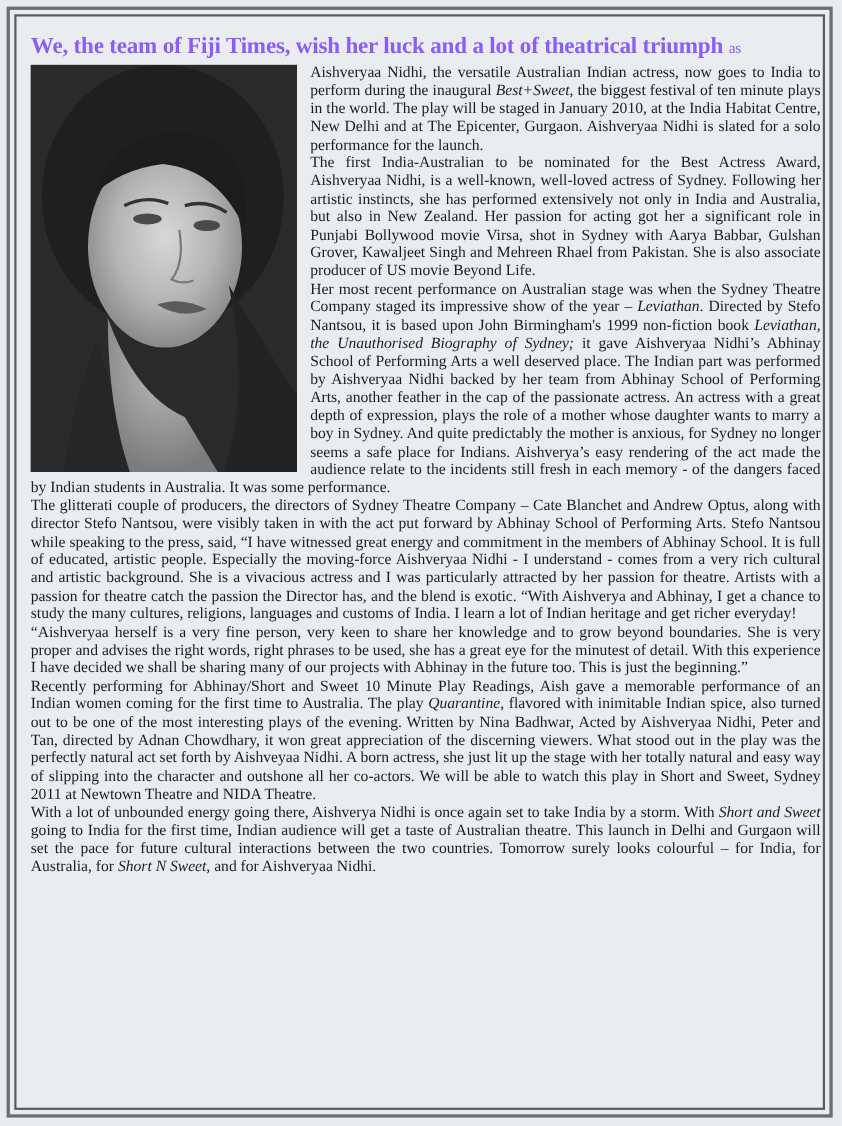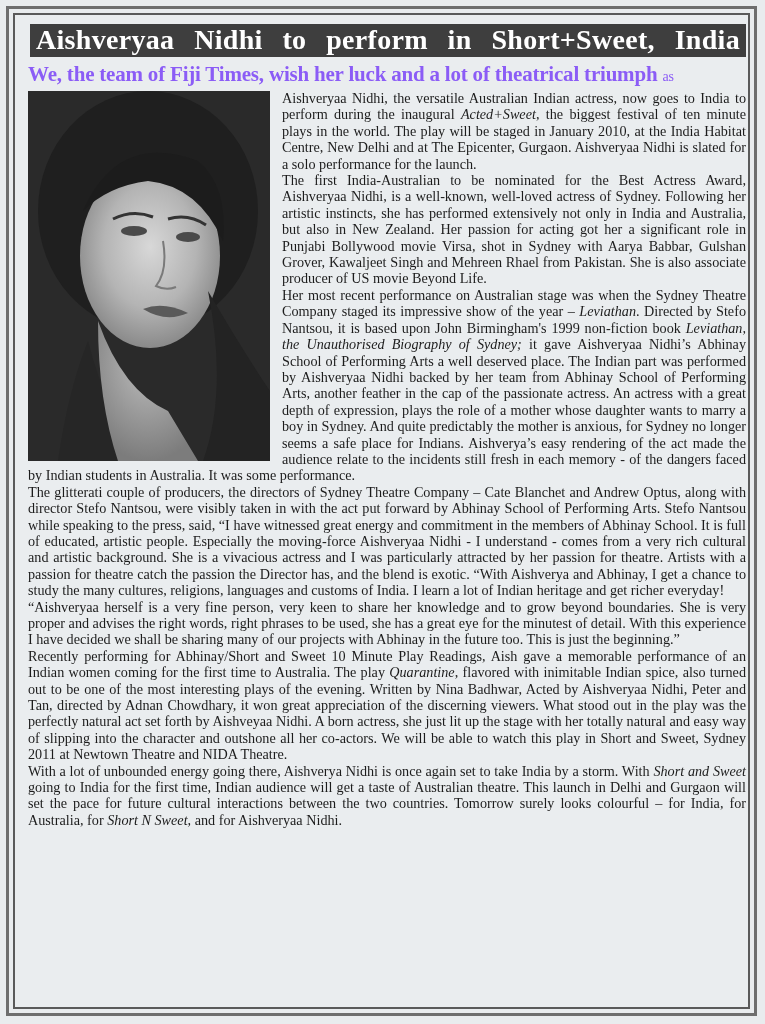--- a/index.html
+++ b/index.html
@@ -57,21 +57,20 @@
   .body-text p { margin: 0; }
   .body-text i { font-style: italic; }
 </style>
 </head>
 <body>
 
 <div class="frame-outer"></div>
 <div class="frame-inner"></div>
 
 <div class="content">
-  <div class="headline">Aishveryaa Nidhi to perform in Short+Sweet, India</div>
   <div class="subhead"><span>We, the team of Fiji Times, wish her luck and a lot of theatrical triumph</span> <span class="as">as</span></div>
 
   <div class="body-text">
     <div class="photo" aria-label="Portrait of Aishveryaa Nidhi">
       <svg width="242" height="370" viewBox="0 0 242 370">
         <defs>
           <radialGradient id="face" cx="50%" cy="45%" r="55%">
             <stop offset="0%" stop-color="#d8d8d8"></stop>
             <stop offset="60%" stop-color="#b4b4b4"></stop>
             <stop offset="100%" stop-color="#8a8a8a"></stop>
@@ -89,21 +88,21 @@
         <path d="M55 120 Q90 40 170 70 Q200 95 195 150 Q170 95 120 90 Q80 95 55 120 Z" fill="#1c1c1c"></path>
         <path d="M85 128 Q105 118 125 126" stroke="#333" stroke-width="3" fill="none"></path>
         <path d="M140 128 Q160 122 178 134" stroke="#333" stroke-width="3" fill="none"></path>
         <ellipse cx="106" cy="140" rx="13" ry="5" fill="#4a4a4a"></ellipse>
         <ellipse cx="160" cy="146" rx="12" ry="5" fill="#4a4a4a"></ellipse>
         <path d="M135 150 Q140 180 128 195 Q138 200 148 196" stroke="#7a7a7a" stroke-width="2" fill="none"></path>
         <path d="M115 218 Q135 210 160 222 Q138 232 115 218 Z" fill="#5a5a5a"></path>
         <path d="M180 200 Q215 260 242 300 L242 370 L175 370 Q200 300 180 200 Z" fill="#232323"></path>
       </svg>
     </div>
-    <p><span>Aishveryaa Nidhi, the versatile Australian Indian actress, now goes to India to perform during the inaugural </span><i>Acted+Sweet</i><span>, the biggest festival of ten minute plays in the world. The play will be staged in January 2010, at the India Habitat Centre, New Delhi and at The Epicenter, Gurgaon. Aishveryaa Nidhi is slated for a solo performance for the launch.</span></p>
+    <p><span>Aishveryaa Nidhi, the versatile Australian Indian actress, now goes to India to perform during the inaugural </span><i>Best+Sweet</i><span>, the biggest festival of ten minute plays in the world. The play will be staged in January 2010, at the India Habitat Centre, New Delhi and at The Epicenter, Gurgaon. Aishveryaa Nidhi is slated for a solo performance for the launch.</span></p>
     <p><span>The first India-Australian to be nominated for the Best Actress Award, Aishveryaa Nidhi, is a well-known, well-loved actress of Sydney. Following her artistic instincts, she has performed extensively not only in India and Australia, but also in New Zealand. Her passion for acting got her a significant role in Punjabi Bollywood movie Virsa, shot in Sydney with Aarya Babbar, Gulshan Grover, Kawaljeet Singh and Mehreen Rhael from Pakistan. She is also associate producer of US movie Beyond Life.</span></p>
     <p><span>Her most recent performance on Australian stage was when the Sydney Theatre Company staged its impressive show of the year – </span><i>Leviathan</i><span>. Directed by Stefo Nantsou, it is based upon John Birmingham's 1999 non-fiction book </span><i>Leviathan, the Unauthorised Biography of Sydney;</i><span> it gave Aishveryaa Nidhi’s Abhinay School of Performing Arts a well deserved place. The Indian part was performed by Aishveryaa Nidhi backed by her team from Abhinay School of Performing Arts, another feather in the cap of the passionate actress. An actress with a great depth of expression, plays the role of a mother whose daughter wants to marry a boy in Sydney. And quite predictably the mother is anxious, for Sydney no longer seems a safe place for Indians. Aishverya’s easy rendering of the act made the audience relate to the incidents still fresh in each memory - of the dangers faced by Indian students in Australia. It was some performance.</span></p>
     <p><span>The glitterati couple of producers, the directors of Sydney Theatre Company – Cate Blanchet and Andrew Optus, along with director Stefo Nantsou, were visibly taken in with the act put forward by Abhinay School of Performing Arts. Stefo Nantsou while speaking to the press, said, “I have witnessed great energy and commitment in the members of Abhinay School. It is full of educated, artistic people. Especially the moving-force Aishveryaa Nidhi - I understand - comes from a very rich cultural and artistic background. She is a vivacious actress and I was particularly attracted by her passion for theatre. Artists with a passion for theatre catch the passion the Director has, and the blend is exotic. “With Aishverya and Abhinay, I get a chance to study the many cultures, religions, languages and customs of India. I learn a lot of Indian heritage and get richer everyday!</span></p>
     <p><span>“Aishveryaa herself is a very fine person, very keen to share her knowledge and to grow beyond boundaries. She is very proper and advises the right words, right phrases to be used, she has a great eye for the minutest of detail. With this experience I have decided we shall be sharing many of our projects with Abhinay in the future too. This is just the beginning.”</span></p>
     <p><span>Recently performing for Abhinay/Short and Sweet 10 Minute Play Readings, Aish gave a memorable performance of an Indian women coming for the first time to Australia. The play </span><i>Quarantine</i><span>, flavored with inimitable Indian spice, also turned out to be one of the most interesting plays of the evening. Written by Nina Badhwar, Acted by Aishveryaa Nidhi, Peter and Tan, directed by Adnan Chowdhary, it won great appreciation of the discerning viewers. What stood out in the play was the perfectly natural act set forth by Aishveyaa Nidhi.  A born actress, she just lit up the stage with her totally natural and easy way of slipping into the character and outshone all her co-actors. We will be able to watch this play in Short and Sweet, Sydney 2011 at Newtown Theatre and NIDA Theatre.</span></p>
     <p><span>With a lot of unbounded energy going there, Aishverya Nidhi is once again set to take India by a storm. With </span><i>Short and Sweet</i><span> going to India for the first time, Indian audience will get a taste of Australian theatre. This launch in Delhi and Gurgaon will set the pace for future cultural interactions between the two countries. Tomorrow surely looks colourful – for India, for Australia, for </span><i>Short N Sweet,</i><span> and for Aishveryaa Nidhi.</span></p>
   </div>
 </div>
 
 </body></html>

